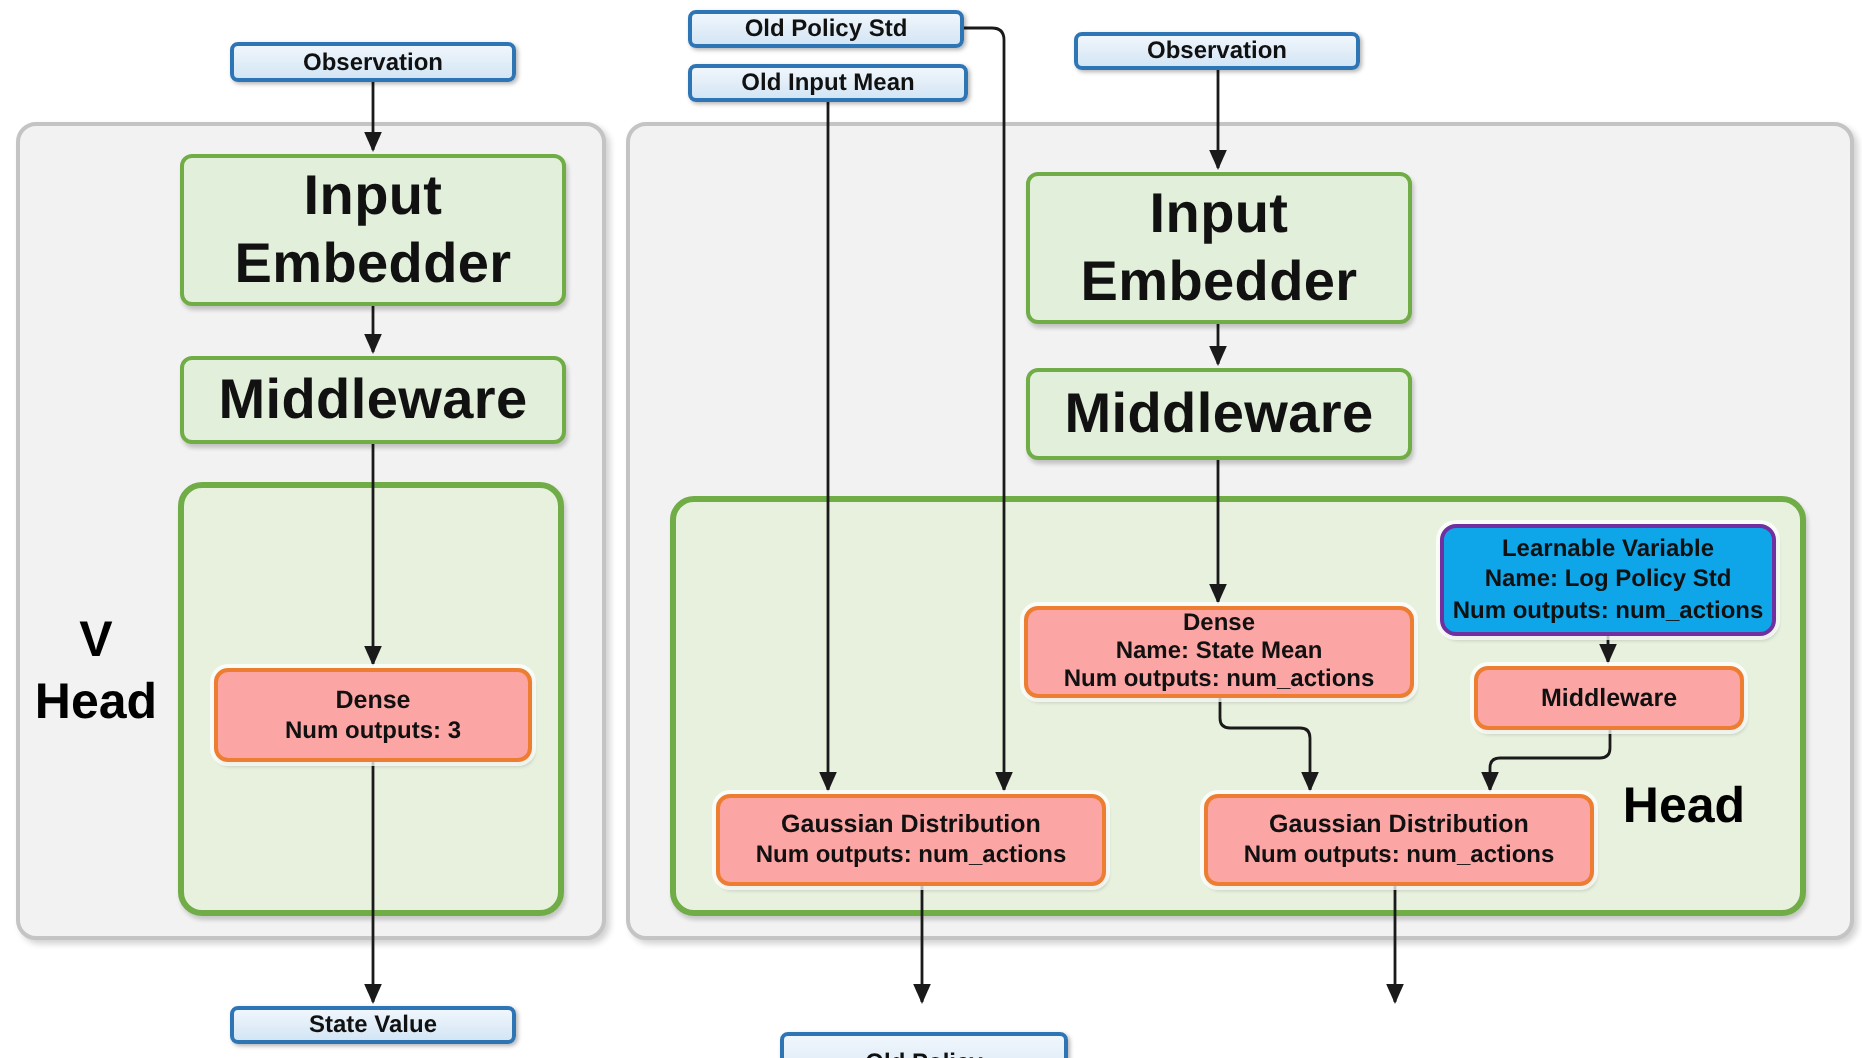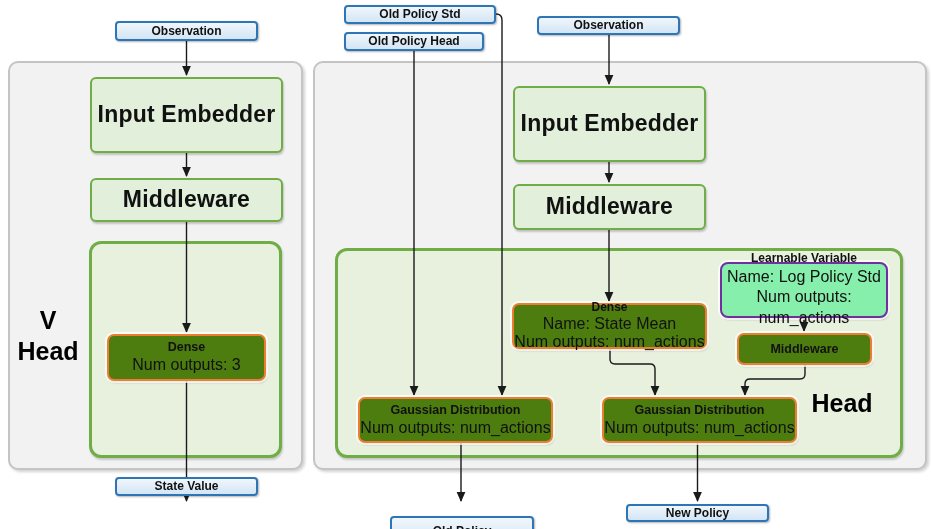--- a/index.html
+++ b/index.html
@@ -23,33 +23,33 @@
     justify-content:center;text-align:center;box-sizing:border-box;line-height:1.2;
   }
   .blue{
     background:linear-gradient(#f0f6fc,#d3e5f5);
     border:2px solid #2e75b6;border-radius:4px;
     font-weight:bold;font-size:12px;
     box-shadow:1px 1px 2px rgba(0,0,0,0.3);
   }
   .green-lg{
     background:#e2efda;border:2.5px solid #70ad47;border-radius:6px;
-    font-weight:bold;font-size:23px;letter-spacing:0.2px;
+    font-weight:bold;font-size:28px;letter-spacing:0.2px;
     box-shadow:1px 2px 2px rgba(0,0,0,0.2);
   }
   .orange{
-    background:#4d7c0f;border:2.5px solid #ed7d31;border-radius:7px;
+    background:#fca5a5;border:2.5px solid #ed7d31;border-radius:7px;
     box-shadow:0 0 0 2px rgba(255,255,255,0.75),1px 2px 2px rgba(0,0,0,0.2);
   }
   .purple{
-    background:#86efac;border:2.5px solid #7030a0;border-radius:8px;
+    background:#0ea5e9;border:2.5px solid #7030a0;border-radius:8px;
     box-shadow:0 0 0 2px rgba(255,255,255,0.75),1px 2px 2px rgba(0,0,0,0.2);
   }
   .nt{font-weight:bold;font-size:12.5px;}
-  .nl{font-weight:normal;font-size:16px;}
+  .nl{font-weight:bold;font-size:12px;}
   .hlabel{
     position:absolute;text-align:center;font-weight:bold;font-size:25px;
     line-height:1.22;color:#000;
   }
   .arrows{position:absolute;left:0;top:0;pointer-events:none;}
 </style>
 </head>
 <body>
 
 <div class="canvas">
@@ -88,37 +88,34 @@
       <path d="M804,318 V331" marker-end="url(#ah)"></path>
       <path d="M805,365 V374 Q805,379 800,379 H750 Q745,379 745,384 V395" marker-end="url(#ah)"></path>
       <path d="M461,443 V501" marker-end="url(#ah)"></path>
       <path d="M697.5,443 V501" marker-end="url(#ah)"></path>
     </g>
   </svg>
 
   <div class="node blue" style="left:115px;top:21px;width:143px;height:20px">
     <span>Observation</span>
   </div>
-  <div class="node blue" style="left:344px;top:5px;width:152px;height:19px">
+  <div class="node blue" style="left:344px;top:5px;width:138px;height:19px">
     <span>Old Policy Std</span>
   </div>
   <div class="node blue" style="left:344px;top:32px;width:140px;height:19px">
-    <span>Old Policy Head</span>
+    <span>Old Input Mean</span>
   </div>
   <div class="node blue" style="left:537px;top:16px;width:143px;height:19px">
     <span>Observation</span>
   </div>
-  <div class="node blue" style="left:115px;top:477px;width:143px;height:19px">
+  <div class="node blue" style="left:115px;top:503px;width:143px;height:19px">
     <span>State Value</span>
   </div>
   <div class="node blue" style="left:390px;top:516px;width:144px;height:30px">
     <span>Old Policy</span>
-  </div>
-  <div class="node blue" style="left:626px;top:504px;width:143px;height:18px">
-    <span>New Policy</span>
   </div>
 
   <div class="node green-lg" style="left:90px;top:77px;width:193px;height:76px">
     <span>Input Embedder</span>
   </div>
   <div class="node green-lg" style="left:90px;top:178px;width:193px;height:44px">
     <span>Middleware</span>
   </div>
 
   <div class="node green-lg" style="left:513px;top:86px;width:193px;height:76px">

